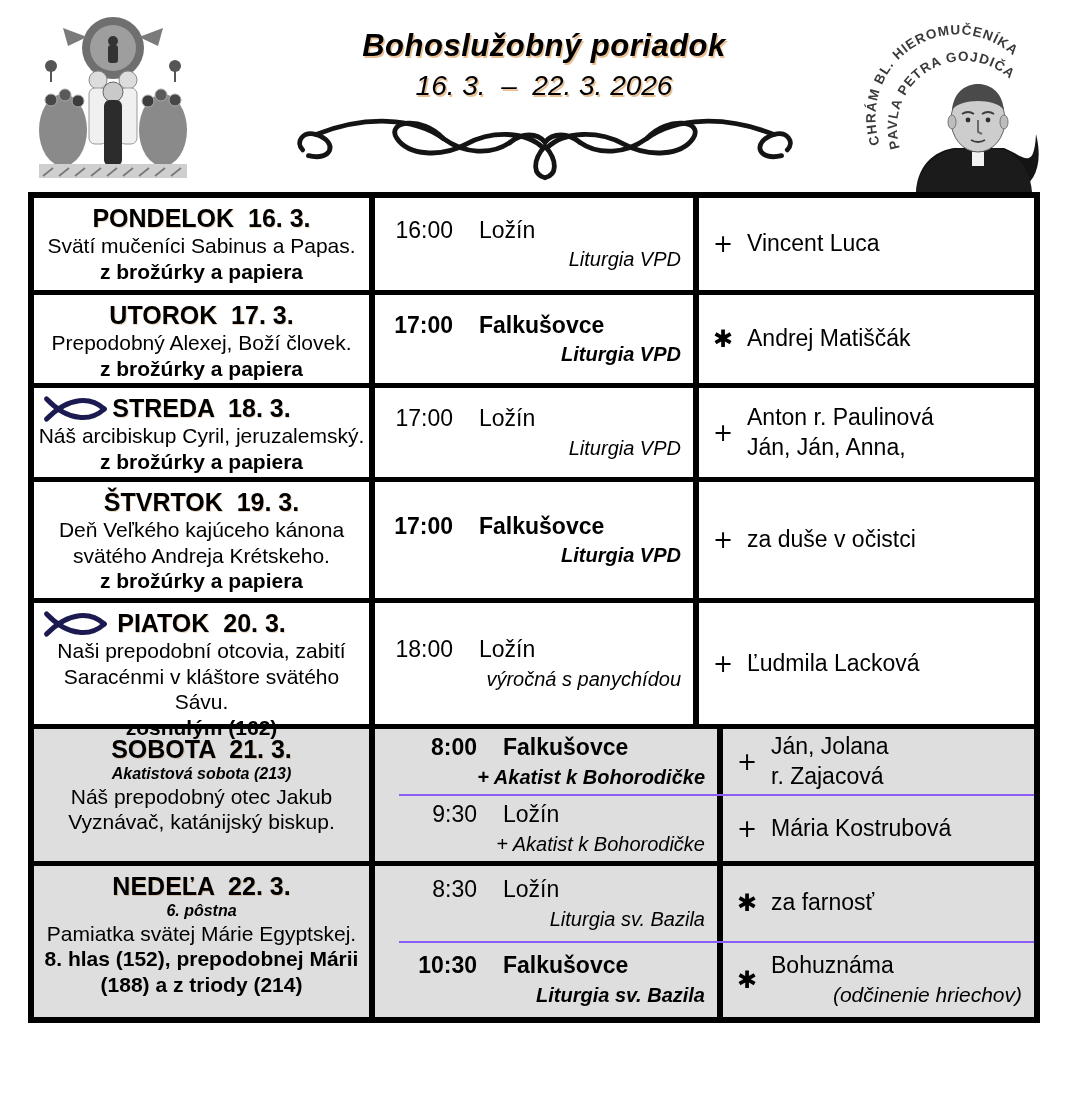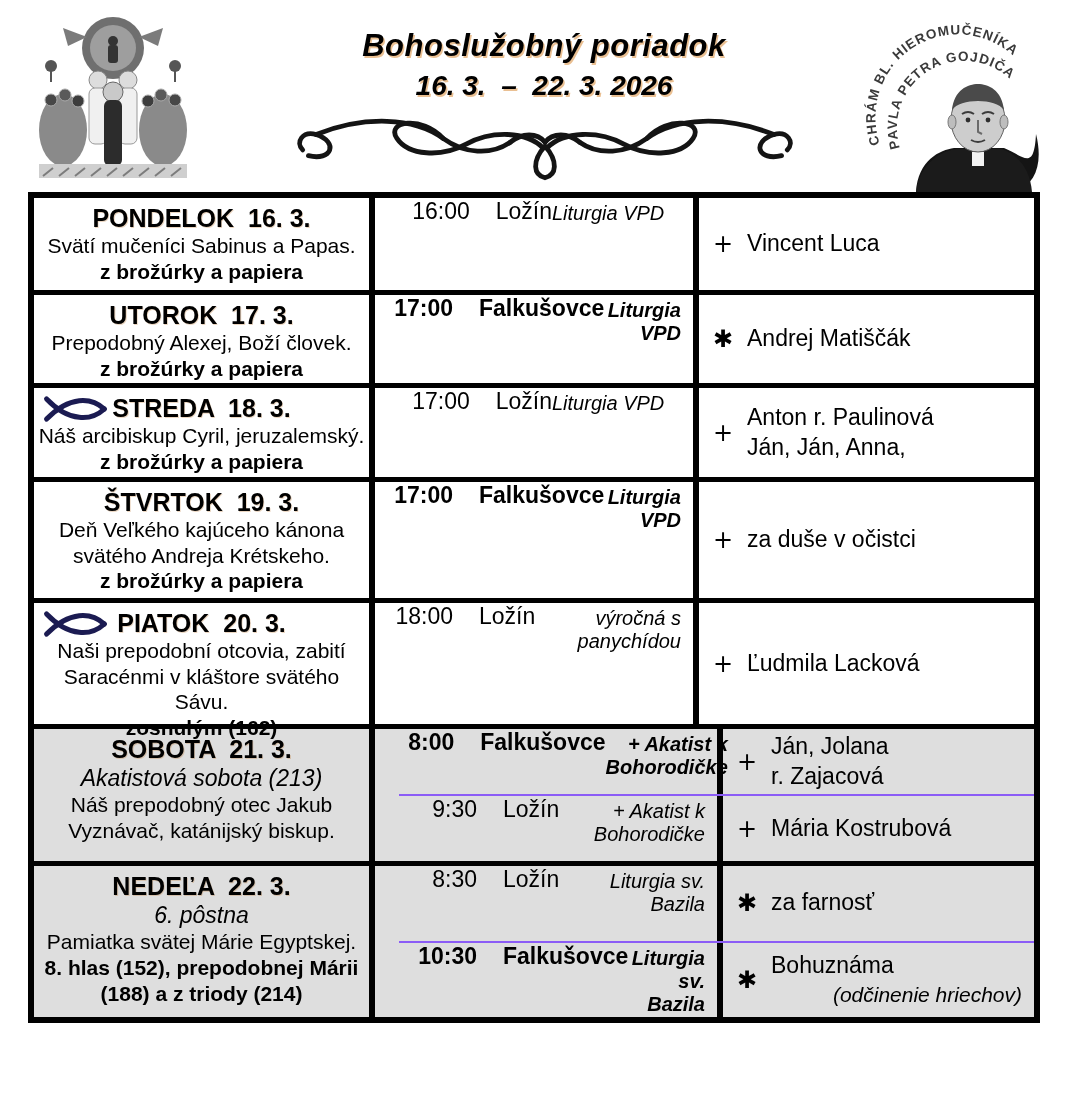--- a/index.html
+++ b/index.html
@@ -5,43 +5,43 @@
   html,body{margin:0;padding:0;}
   body{
     width:1072px;height:1102px;position:relative;background:#fff;color:#000;
     font-family:"Liberation Sans",sans-serif;overflow:hidden;
   }
   
   .hdr-icon{position:absolute;left:35px;top:8px;width:156px;height:176px;}
   .hdr-title{position:absolute;left:294px;top:28px;width:500px;text-align:center;}
   .title-main{font-size:31px;font-weight:bold;font-style:italic;letter-spacing:.5px;
     text-shadow:1.5px 1.5px 0 rgba(217,140,58,.55);white-space:pre-wrap;}
-  .title-date{font-size:28px;font-weight:bold;font-style:italic;margin-top:6px;
+  .title-date{font-size:28px;font-weight:normal;font-style:italic;margin-top:6px;
     text-shadow:1.5px 1.5px 0 rgba(217,140,58,.55);white-space:pre-wrap;}
   .flourish{position:absolute;left:295px;top:112px;width:500px;height:70px;}
   .stamp{position:absolute;left:858px;top:10px;width:192px;height:182px;}
   
   .tbl{position:absolute;left:28px;top:192px;width:1012px;box-sizing:border-box;
     border:6px solid #000;}
   .row{display:flex;box-sizing:border-box;}
   .row + .row{border-top:5px solid #000;}
   .h0{height:92px}.h1{height:93px}.h2{height:94px}.h3{height:121px}
   .h4{height:126px}.h5{height:137px}.h6{height:156px}
   .gray{background:#dedede;gap:24px;}
   .c1{width:341px;flex:none;border-right:6px solid #000;box-sizing:border-box;
       text-align:center;padding-top:5px;position:relative;}
   .rt{flex:1;display:flex;flex-direction:column;min-width:0;}
   .srow{flex:1;display:flex;min-height:0;}
   .srow + .srow{border-top:2px solid #8b5cf6;justify-content:flex-end;}
   .c2{width:324px;flex:none;border-right:6px solid #000;box-sizing:border-box;
-      display:flex;justify-content:center;}
+      display:flex;flex-direction:column;justify-content:center;}
   .c3{flex:1;display:flex;align-items:center;box-sizing:border-box;padding-right:12px;min-width:0;}
   .day-title{font-size:25px;font-weight:bold;line-height:1.2;white-space:pre-wrap;
     text-shadow:.8px .6px 0 rgba(190,120,50,.30);}
-  .subtitle{font-size:23px;font-weight:normal;font-style:italic;line-height:1.22;}
+  .subtitle{font-size:16px;font-weight:bold;font-style:italic;line-height:1.22;}
   .feast{font-size:21px;line-height:1.22;padding:0 3px;}
   .note{font-size:21px;font-weight:bold;line-height:1.25;padding:0 3px;}
   .l1{display:flex;align-items:baseline;padding-left:8px;font-size:23px;line-height:1.2;}
   .time{width:70px;flex:none;text-align:right;}
   .place{margin-left:26px;}
   .l2{font-style:italic;font-size:20px;text-align:right;padding-right:12px;margin-top:4px;}
   .b .time,.b .place{font-weight:bold;}
   .b .l2{font-weight:bold;}
   .sym{width:48px;flex:none;text-align:center;font-size:24px;
     font-family:"DejaVu Sans","Liberation Sans",sans-serif;}

